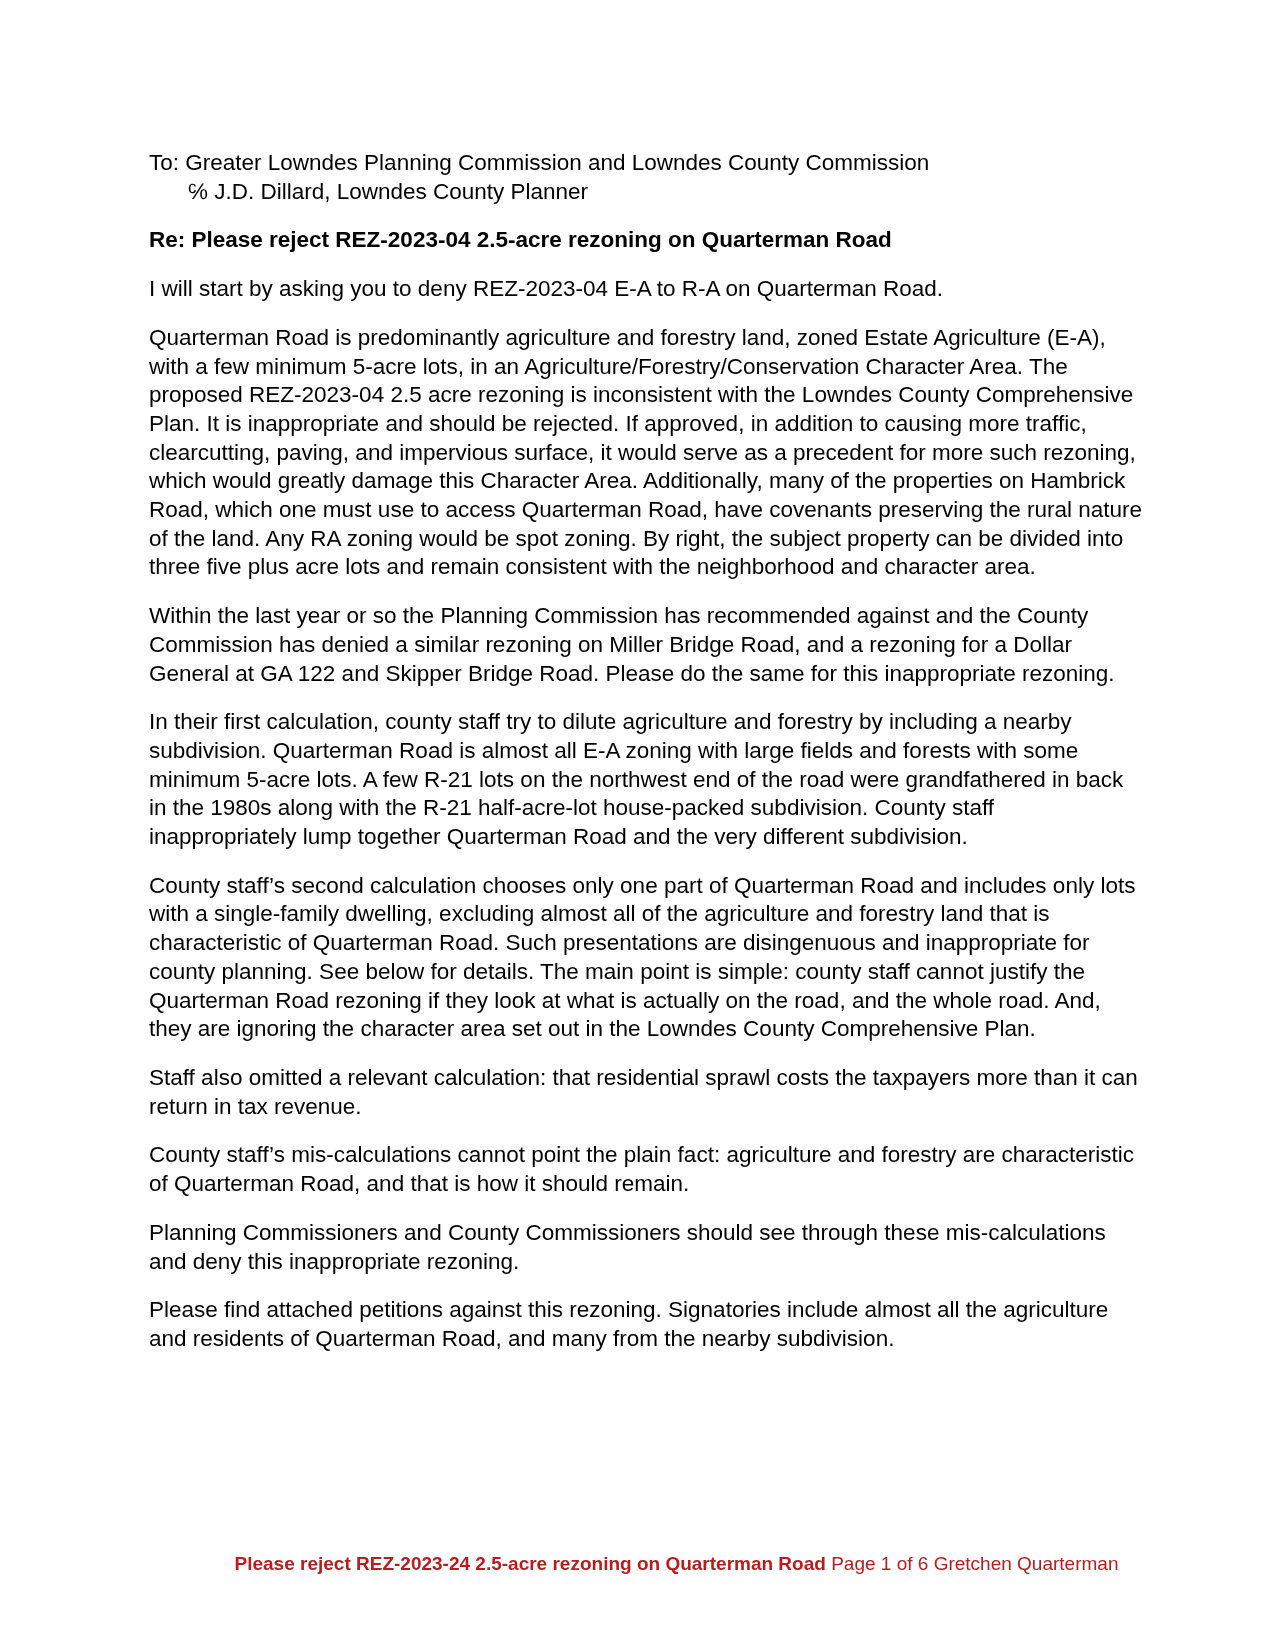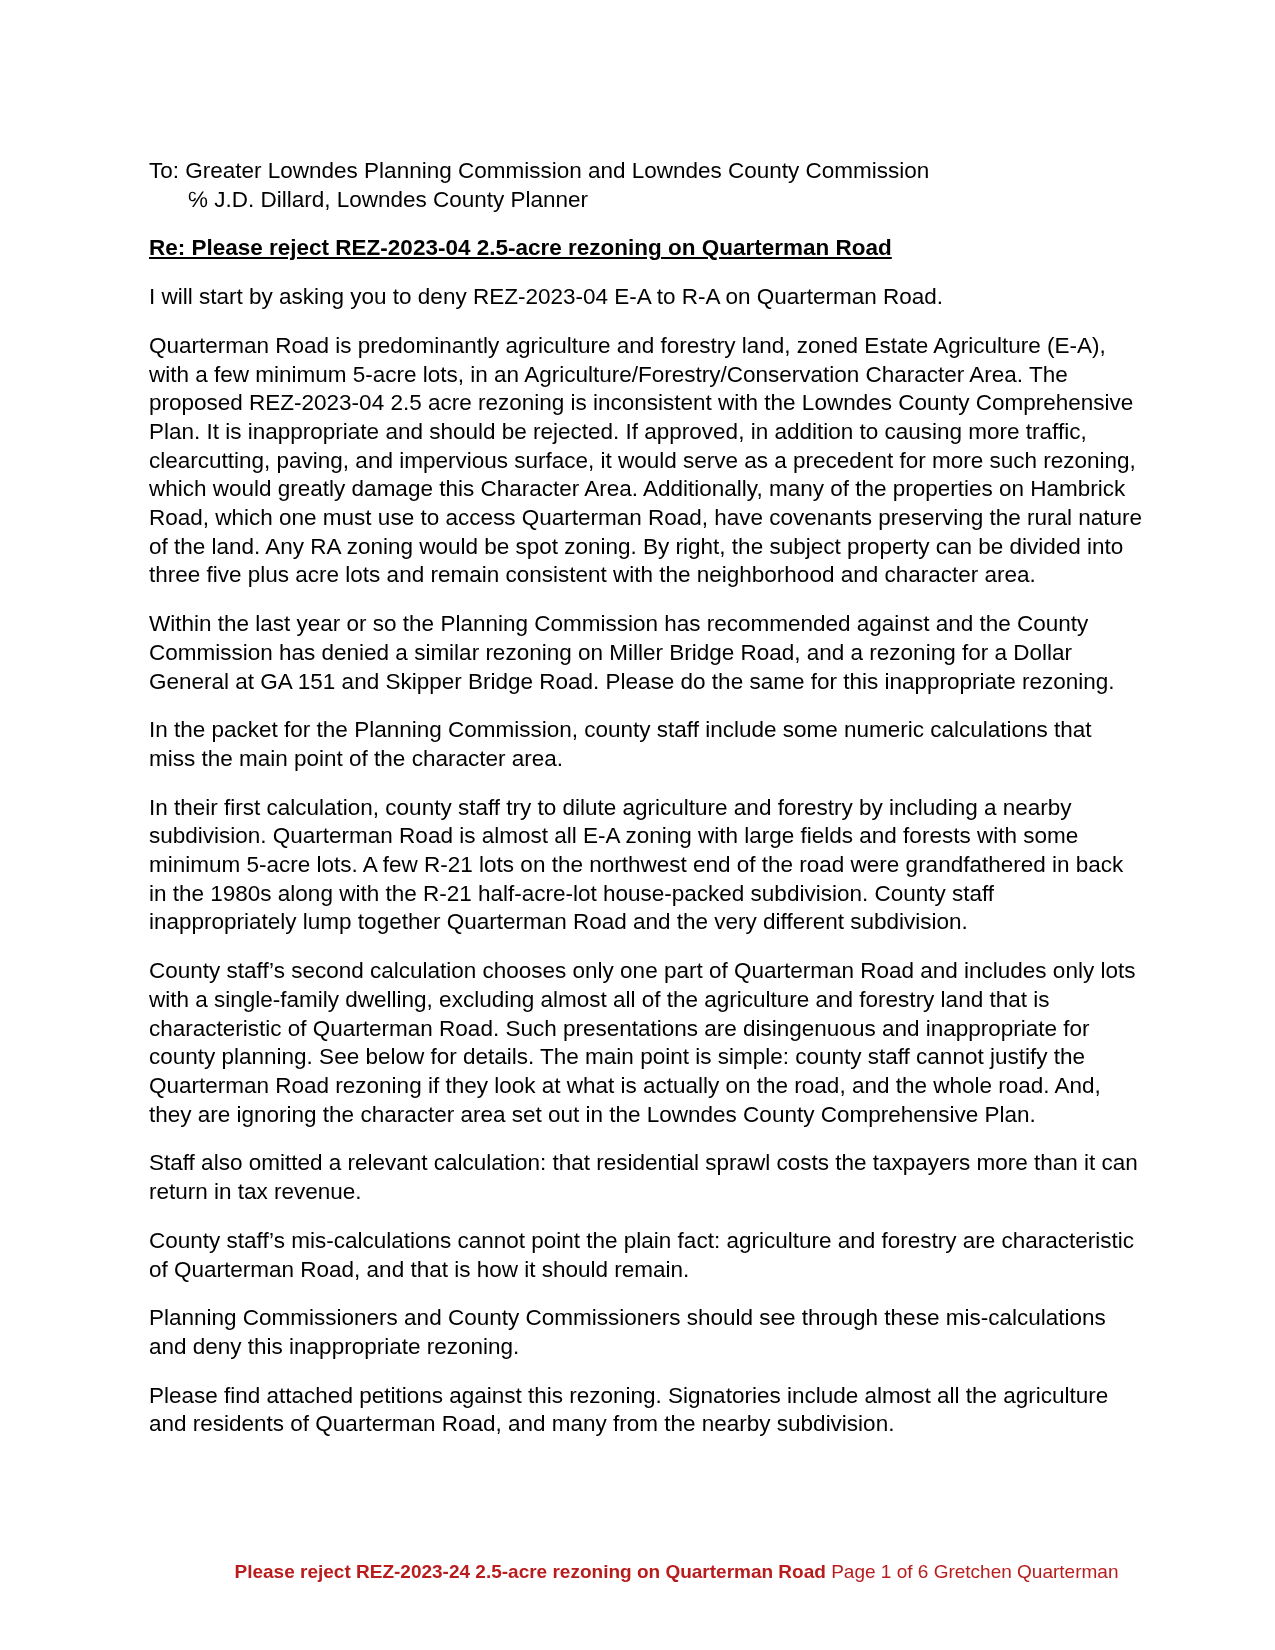--- a/index.html
+++ b/index.html
@@ -10,21 +10,21 @@
     position: relative;
     width: 1275px;
     height: 1650px;
     background: #ffffff;
     font-family: "Liberation Sans", "DejaVu Sans", sans-serif;
     color: #000000;
     overflow: hidden;
   }
   .page {
     position: absolute;
-    left: 0; top: 12px;
+    left: 0; top: 4px;
     width: 1275px;
     height: 1216px;
     background: #ffffff;
   }
   .content {
     position: absolute;
     left: 149px;
     top: 145px;
     width: 995px;
     font-size: 22.5px;
@@ -34,21 +34,20 @@
   .content p {
     margin: 0 0 20px 0;
     padding: 0;
   }
   .indent-line {
     display: inline-block;
     margin-left: 39px;
   }
   .subject {
     font-weight: bold;
-    text-decoration: underline;
   }
   .footer {
     position: absolute;
     left: 0;
     top: 1548px;
     width: 1275px;
     text-align: center;
     font-size: 19px;
     line-height: 24px;
     color: #b91c1c;
@@ -66,22 +65,21 @@
 
   <div class="content">
 
     <p><span>To: Greater Lowndes Planning Commission and Lowndes County Commission</span><br><span class="indent-line">℅ J.D. Dillard, Lowndes County Planner</span></p>
 
     <p class="subject">Re: Please reject REZ-2023-04 2.5-acre rezoning on Quarterman Road</p>
 
 
     <p>I will start by asking you to deny REZ-2023-04 E-A to R-A on Quarterman Road.</p>
     <p>Quarterman Road is predominantly agriculture and forestry land, zoned Estate Agriculture (E-A), with a few minimum 5-acre lots, in an Agriculture/Forestry/Conservation Character Area. The proposed REZ-2023-04 2.5 acre rezoning is inconsistent with the Lowndes County Comprehensive Plan. It is inappropriate and should be rejected. If approved, in addition to causing more traffic, clearcutting, paving, and impervious surface, it would serve as a precedent for more such rezoning, which would greatly damage this Character Area. Additionally, many of the properties on Hambrick Road, which one must use to access Quarterman Road, have covenants preserving the rural nature of the land. Any RA zoning would be spot zoning. By right, the subject property can be divided into three five plus acre lots and remain consistent with the neighborhood and character area.</p>
-    <p>Within the last year or so the Planning Commission has recommended against and the County Commission has denied a similar rezoning on Miller Bridge Road, and a rezoning for a Dollar General at GA 151 and Skipper Bridge Road. Please do the same for this inappropriate rezoning.</p>
-    <p>In the packet for the Planning Commission, county staff include some numeric calculations that miss the main point of the character area.</p>
+    <p>Within the last year or so the Planning Commission has recommended against and the County Commission has denied a similar rezoning on Miller Bridge Road, and a rezoning for a Dollar General at GA 122 and Skipper Bridge Road. Please do the same for this inappropriate rezoning.</p>
     <p>In their first calculation, county staff try to dilute agriculture and forestry by including a nearby subdivision. Quarterman Road is almost all E-A zoning with large fields and forests with some minimum 5-acre lots. A few R-21 lots on the northwest end of the road were grandfathered in back in the 1980s along with the R-21 half-acre-lot house-packed subdivision. County staff inappropriately lump together Quarterman Road and the very different subdivision.</p>
     <p>County staff’s second calculation chooses only one part of Quarterman Road and includes only lots with a single-family dwelling, excluding almost all of the agriculture and forestry land that is characteristic of Quarterman Road. Such presentations are disingenuous and inappropriate for county planning. See below for details. The main point is simple: county staff cannot justify the Quarterman Road rezoning if they look at what is actually on the road, and the whole road. And, they are ignoring the character area set out in the Lowndes County Comprehensive Plan.</p>
     <p>Staff also omitted a relevant calculation: that residential sprawl costs the taxpayers more than it can return in tax revenue.</p>
     <p>County staff’s mis-calculations cannot point the plain fact: agriculture and forestry are characteristic of Quarterman Road, and that is how it should remain.</p>
     <p>Planning Commissioners and County Commissioners should see through these mis-calculations and deny this inappropriate rezoning.</p>
     <p>Please find attached petitions against this rezoning. Signatories include almost all the agriculture and residents of Quarterman Road, and many from the nearby subdivision.</p>
 
   </div>
 
   <div class="footer">

